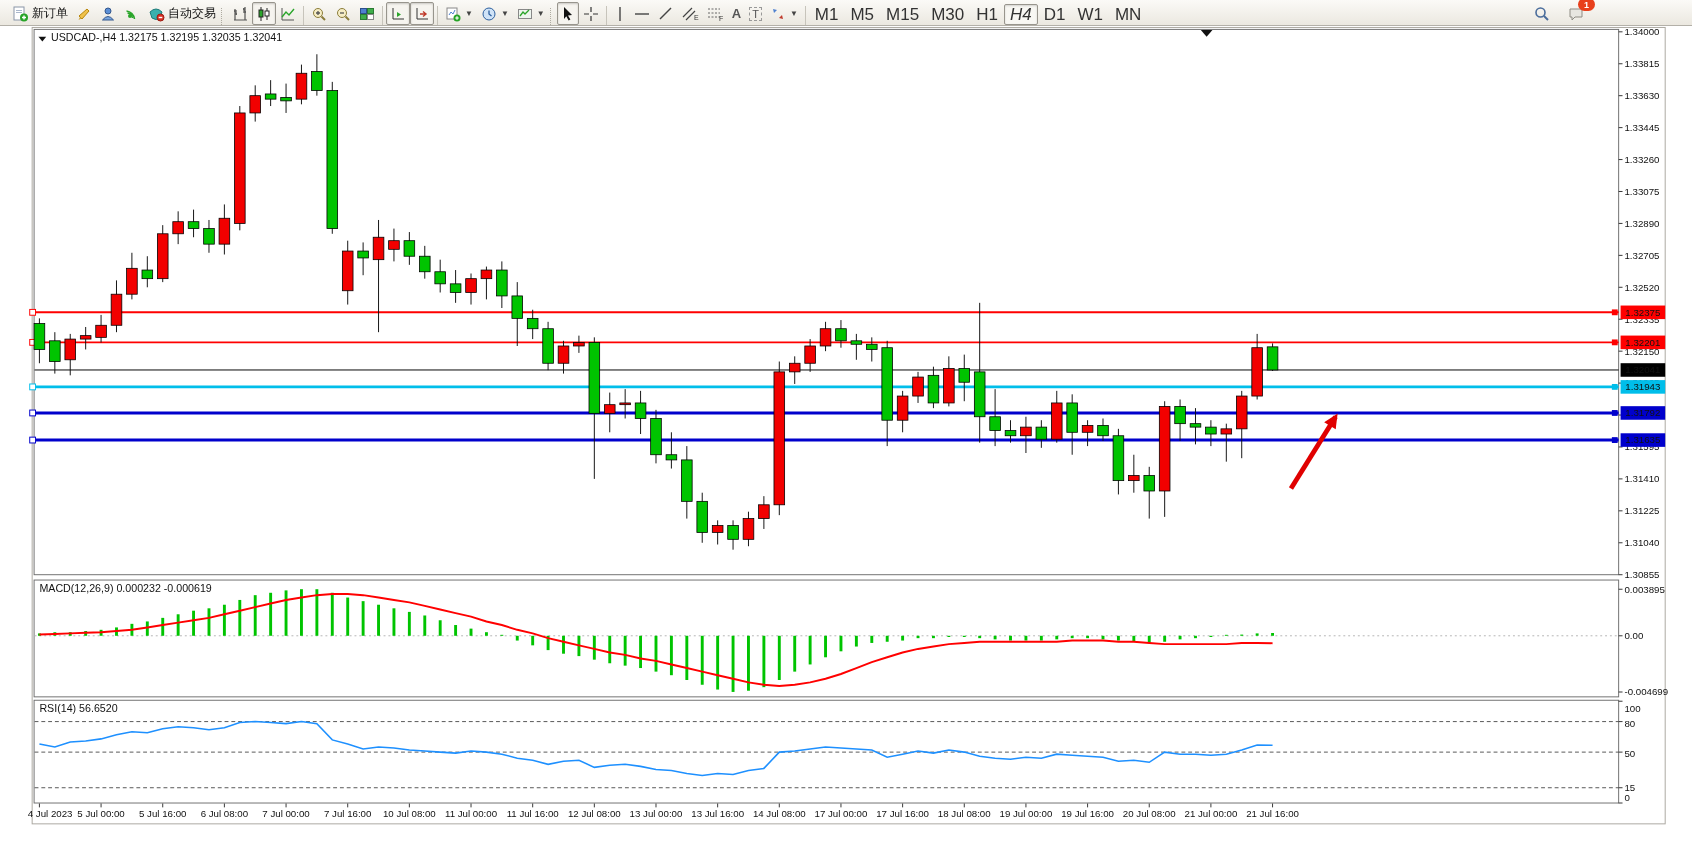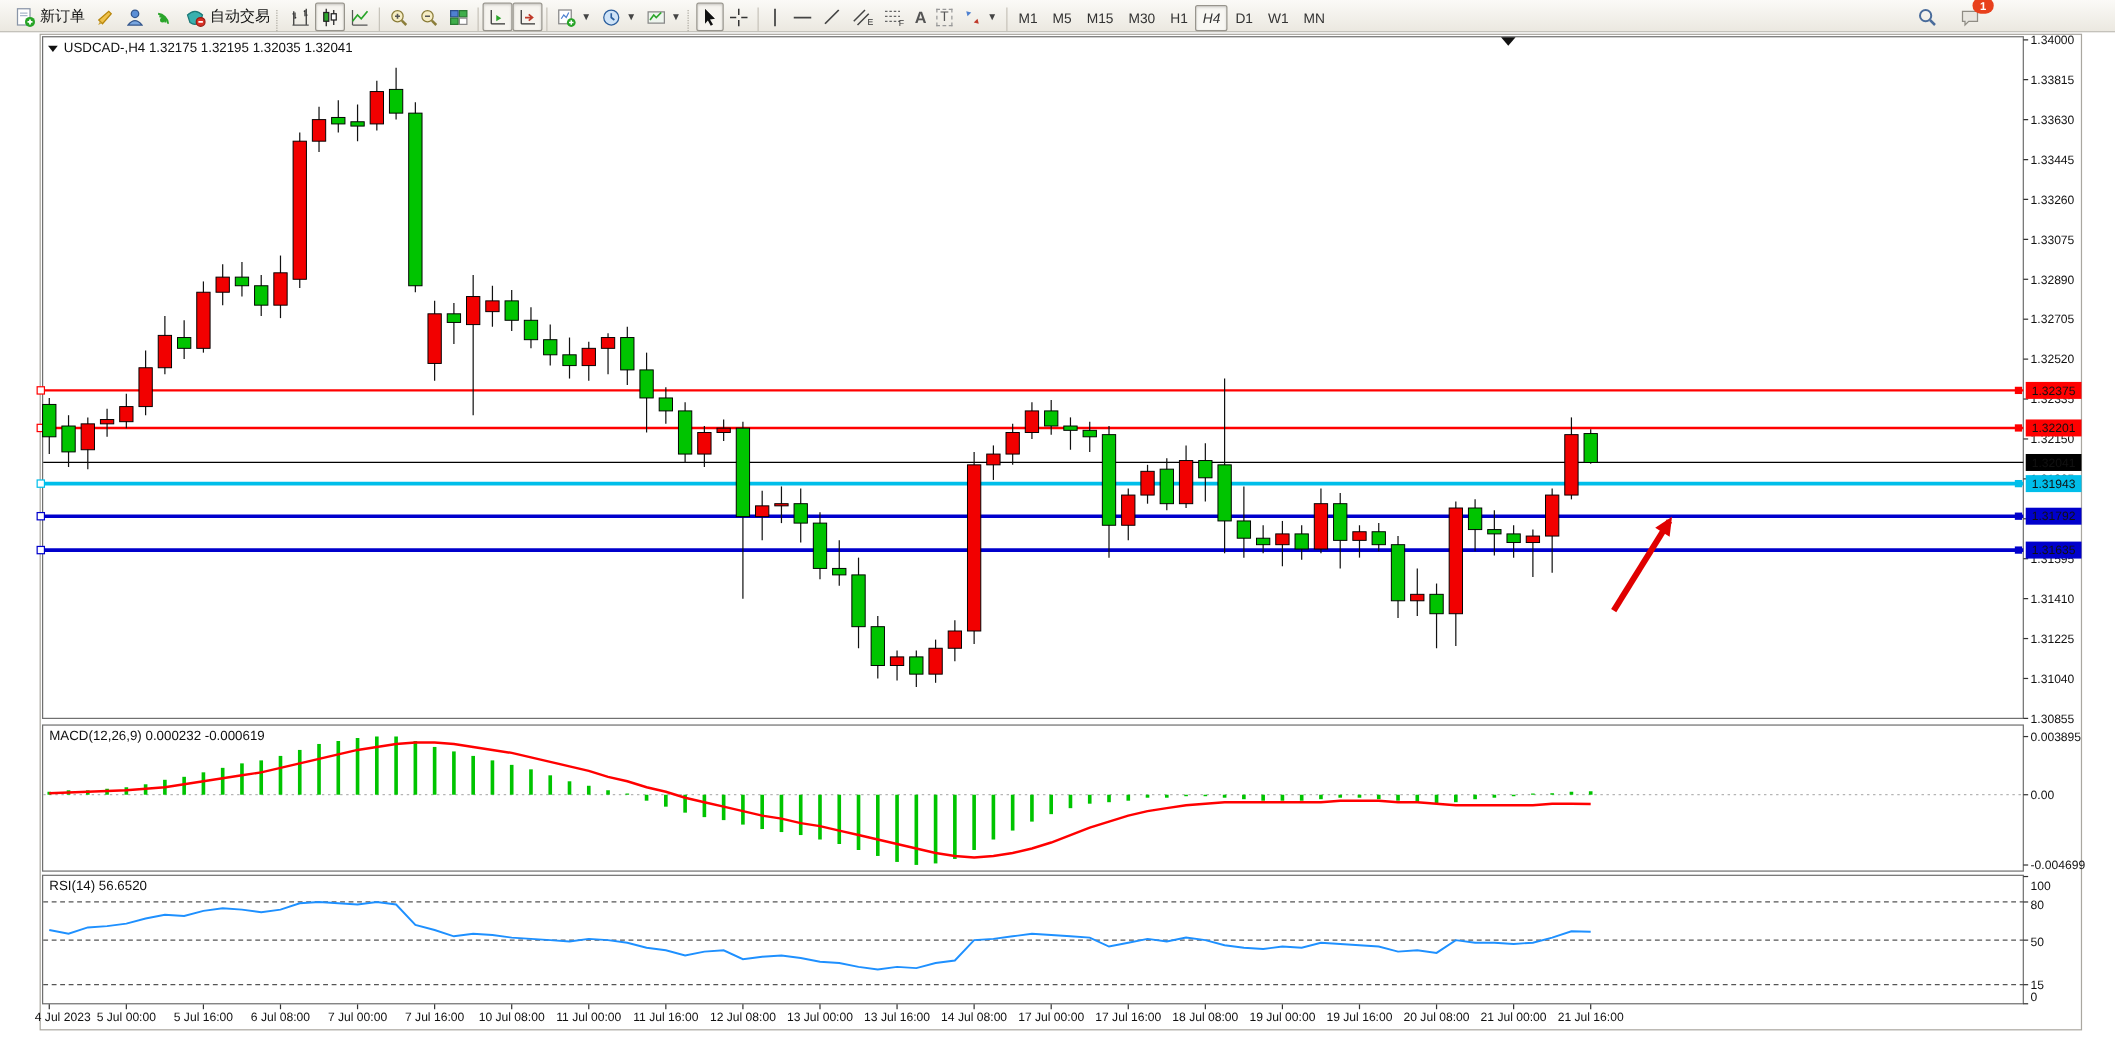--- a/index.html
+++ b/index.html
@@ -6,21 +6,21 @@
   body{width:1692px;height:851px;font-family:"Liberation Sans",sans-serif;overflow:hidden;position:relative;}
   
   #toolbar{height:25px;background:linear-gradient(#fbfaf7,#ebe8e0);border-bottom:1px solid #b3b0a8;
            display:flex;align-items:flex-end;padding:0 8px;white-space:nowrap;}
   .tbtn{height:21px;display:inline-flex;align-items:center;justify-content:center;gap:3px;
         padding:0 3px;border:1px solid transparent;border-radius:2px;font-size:12px;color:#222;cursor:default;}
   .tbtn.active{background:#f6f4ef;border-color:#98958d;box-shadow:inset 0 1px 2px rgba(0,0,0,.18);}
   .tbtn svg{display:block;}
   .sep{width:1px;height:19px;background:#c7c4bb;margin:0 3px;flex:0 0 auto;}
   .grip{width:3px;height:17px;border-left:1px dotted #aeaba1;margin:0 3px 0 1px;flex:0 0 auto;}
-  .tf-btn{font-size:11px;color:#333;padding:0 5px;height:19px;display:inline-flex;align-items:center;
+  .tf-btn{font-size:17px;color:#333;padding:0 5px;height:19px;display:inline-flex;align-items:center;
           border:1px solid transparent;border-radius:2px;}
   .tf-btn.active{background:#f8f7f3;border-color:#98958d;box-shadow:inset 0 1px 2px rgba(0,0,0,.15);font-style:italic;}
   .caret{font-size:8px;color:#444;margin-left:1px;}
   #tb-right{margin-left:auto;margin-right:95px;display:flex;align-items:center;gap:10px;}
   #badge-wrap{position:relative;}
   #notif-badge{position:absolute;top:-5px;right:-7px;min-width:13px;height:13px;border-radius:7px;
                background:#e8401c;color:#fff;font-size:9px;font-weight:bold;display:flex;
                align-items:center;justify-content:center;padding:0 2px;}
   .cn{font-size:12px;color:#111;}
   

